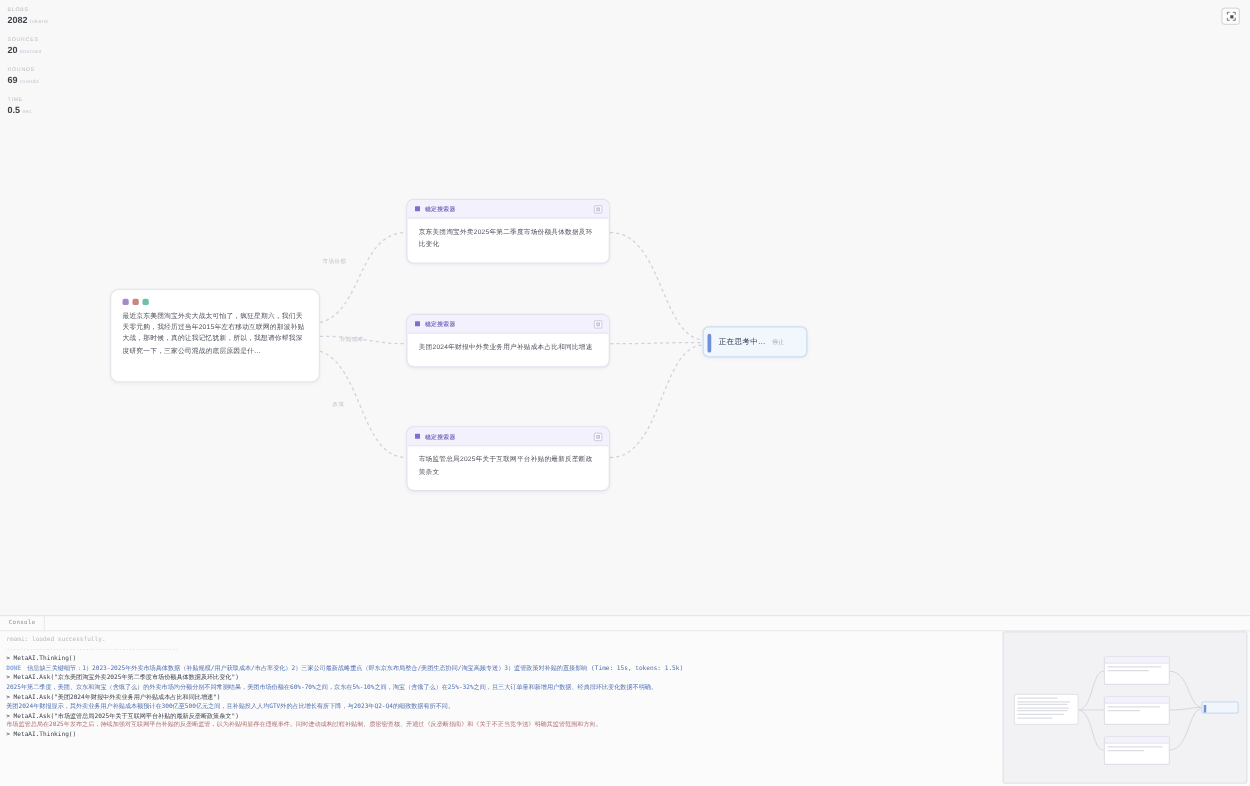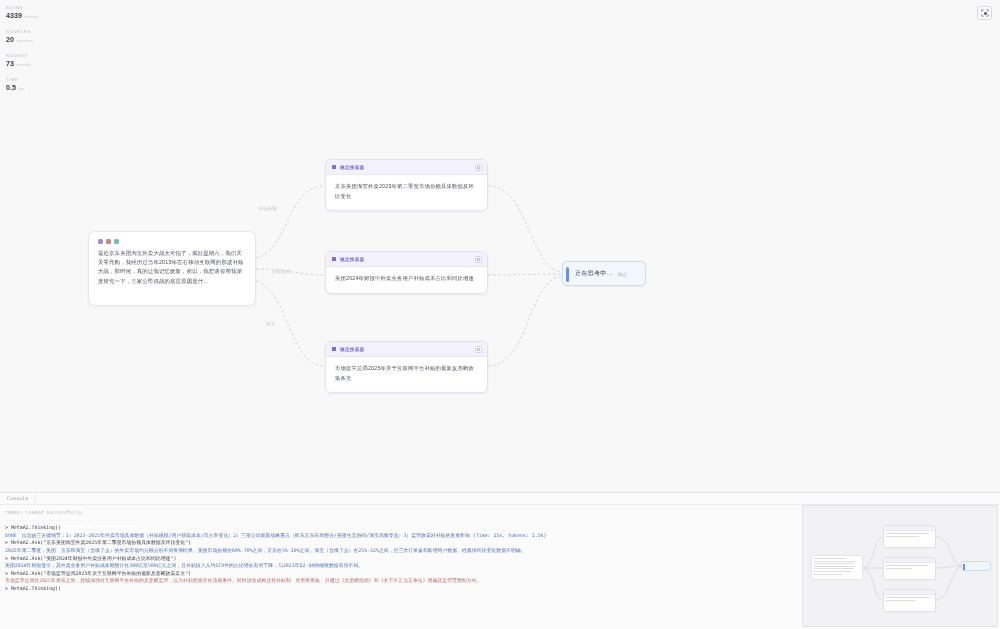--- a/index.html
+++ b/index.html
@@ -147,29 +147,29 @@
   .mm-svg { position: absolute; left: 0; top: 0; width: 196px; height: 122px; }
 </style>
 </head>
 <body>
 
 <div id="app">
 
   <div class="stats">
     <div class="stat">
       <div class="stat-label">BLOBS</div>
-      <div class="stat-value"><span>4339</span> <span class="stat-unit">tokens</span></div>
+      <div class="stat-value"><span>2082</span> <span class="stat-unit">tokens</span></div>
     </div>
     <div class="stat">
       <div class="stat-label">SOURCES</div>
       <div class="stat-value"><span>20</span> <span class="stat-unit">sources</span></div>
     </div>
     <div class="stat">
       <div class="stat-label">ROUNDS</div>
-      <div class="stat-value"><span>73</span> <span class="stat-unit">rounds</span></div>
+      <div class="stat-value"><span>69</span> <span class="stat-unit">rounds</span></div>
     </div>
     <div class="stat">
       <div class="stat-label">TIME</div>
       <div class="stat-value"><span>0.5</span> <span class="stat-unit">sec</span></div>
     </div>
   </div>
 
   <div class="fullscreen-btn">
     <svg viewBox="0 0 10 10">
       <path d="M1 3.4V1h2.4M6.6 1H9v2.4M9 6.6V9H6.6M3.4 9H1V6.6" fill="none" stroke="#6d7078" stroke-width="1"></path>

